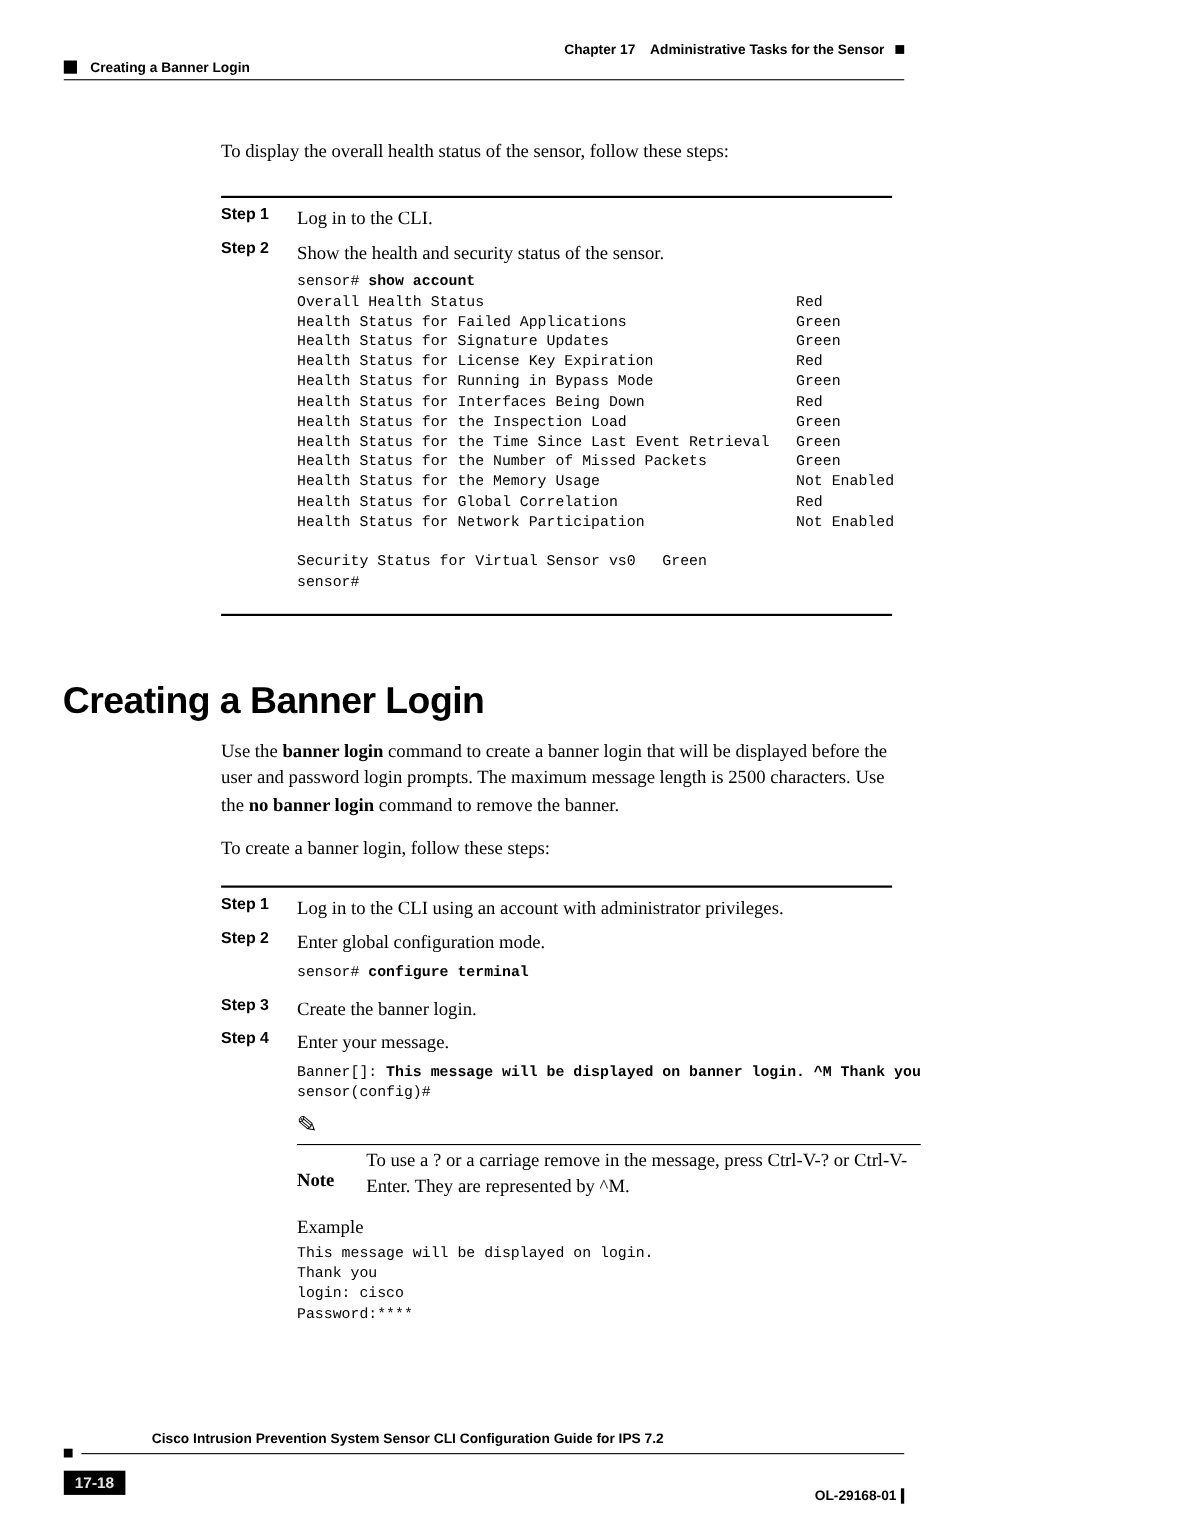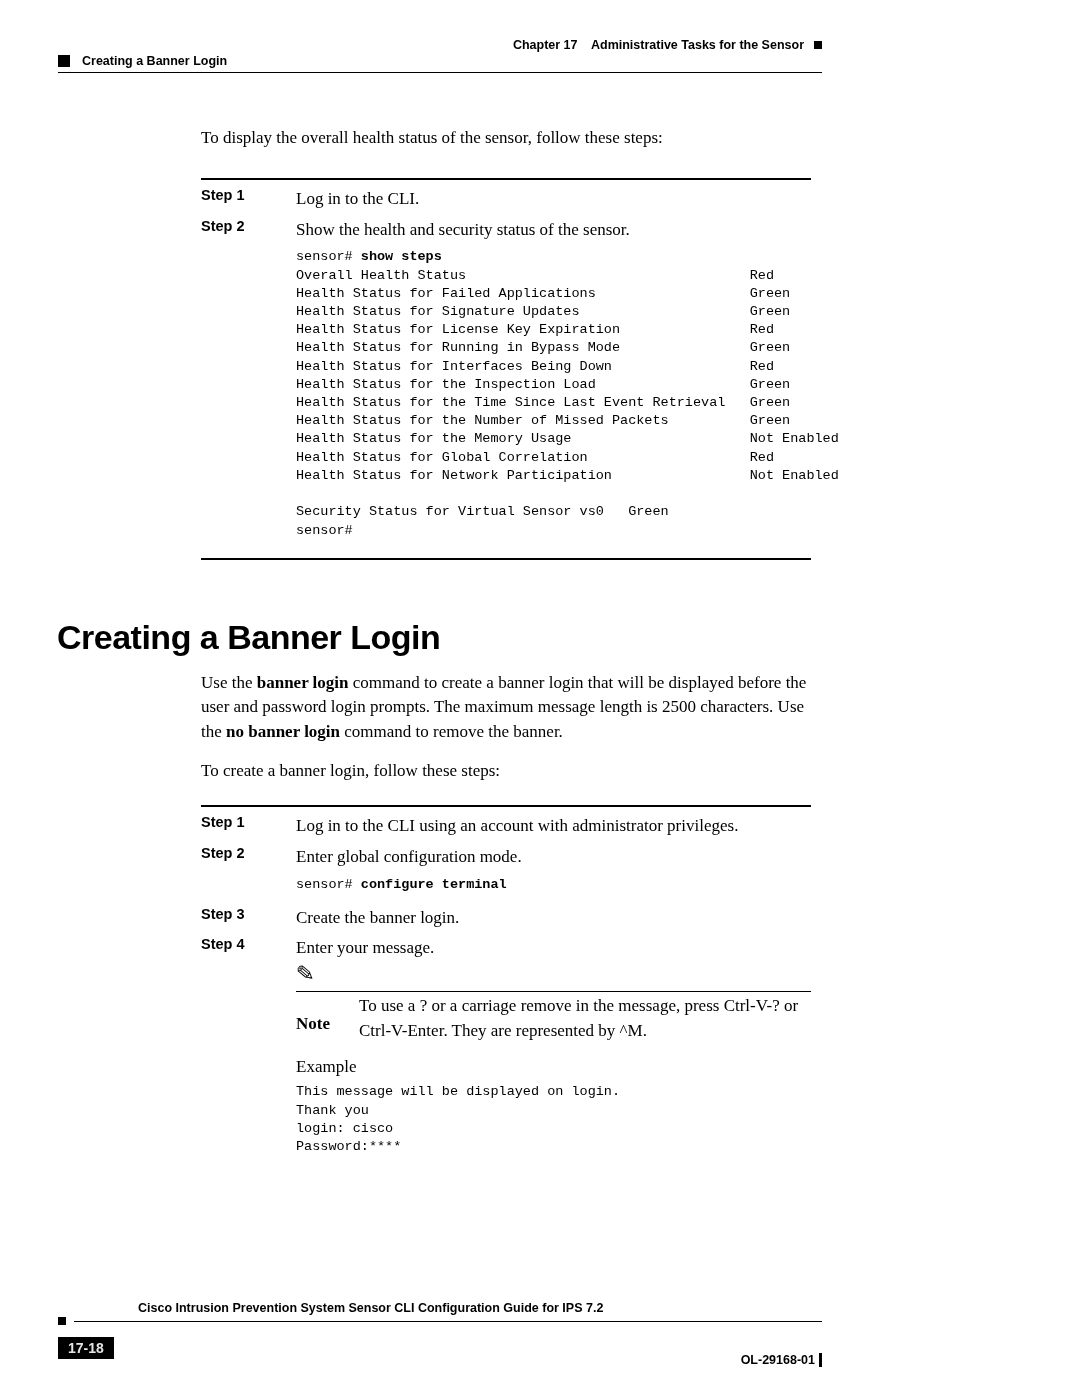--- a/index.html
+++ b/index.html
@@ -45,21 +45,21 @@
   .sub-header .sq { width:12px; height:12px; background:#000; }
   .header-rule { border:none; border-top:1px solid #000; margin:0 0 55px 0; }
 
   .content-col { margin-left: 143px; margin-right: 11px; }
   .intro-line { font-size:17px; margin-bottom:30px; }
 
   .step-rule { border:none; border-top:2px solid #000; margin:0 0 7px 0; }
 
   .step-row {
     display:flex;
-    gap:40px;
+    gap:14px;
     margin-bottom:6px;
     align-items:flex-start;
   }
   .step-label {
     font-family: Arial, Helvetica, sans-serif;
     font-weight:bold;
     font-size:14.5px;
     width:55px;
     flex-shrink:0;
   }
@@ -164,21 +164,21 @@
 
     <div class="step-row">
       <div class="step-label">Step 1</div>
       <div class="step-text">Log in to the CLI.</div>
     </div>
 
     <div class="step-row">
       <div class="step-label">Step 2</div>
       <div class="step-body">
         <div class="step-text">Show the health and security status of the sensor.</div>
-        <div class="cli-block"><span>sensor# </span><span class="b">show steps</span>
+        <div class="cli-block"><span>sensor# </span><span class="b">show account</span>
 <span>Overall Health Status                                   Red
 Health Status for Failed Applications                   Green
 Health Status for Signature Updates                     Green
 Health Status for License Key Expiration                Red
 Health Status for Running in Bypass Mode                Green
 Health Status for Interfaces Being Down                 Red
 Health Status for the Inspection Load                   Green
 Health Status for the Time Since Last Event Retrieval   Green
 Health Status for the Number of Missed Packets          Green
 Health Status for the Memory Usage                      Not Enabled
@@ -222,20 +222,22 @@
       <div class="step-label">Step 3</div>
       <div class="step-body">
         <div class="step-text">Create the banner login.</div>
       </div>
     </div>
 
     <div class="step-row">
       <div class="step-label">Step 4</div>
       <div class="step-body">
         <div class="step-text">Enter your message.</div>
+        <div class="cli-block"><span>Banner[]: </span><span class="b">This message will be displayed on banner login. ^M Thank you</span>
+<span>sensor(config)#</span></div>
 
         <div class="note-icon-over">
           <span class="note-pen">✎</span>
         </div>
         <hr class="note-line-top">
         <div class="note-row">
           <div class="note-label">Note</div>
           <div class="step-text">
             <span>To use a ? or a carriage remove in the message, press </span><span class="b">Ctrl-V-?</span><span> or </span><span class="b">Ctrl-V-Enter</span><span>. They are represented by ^M.</span>
           </div>

